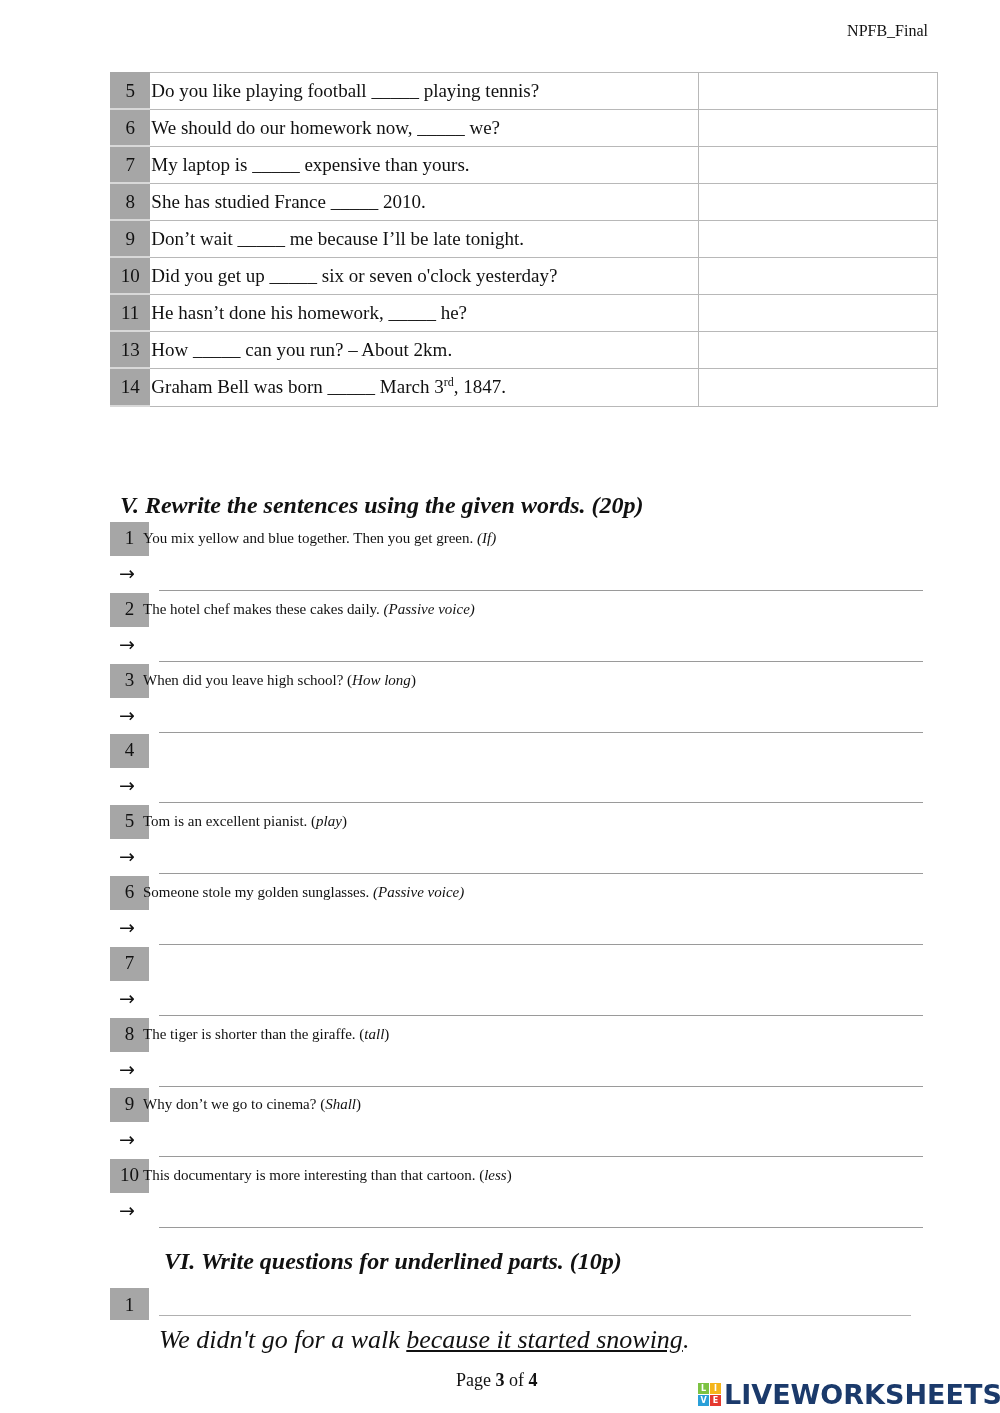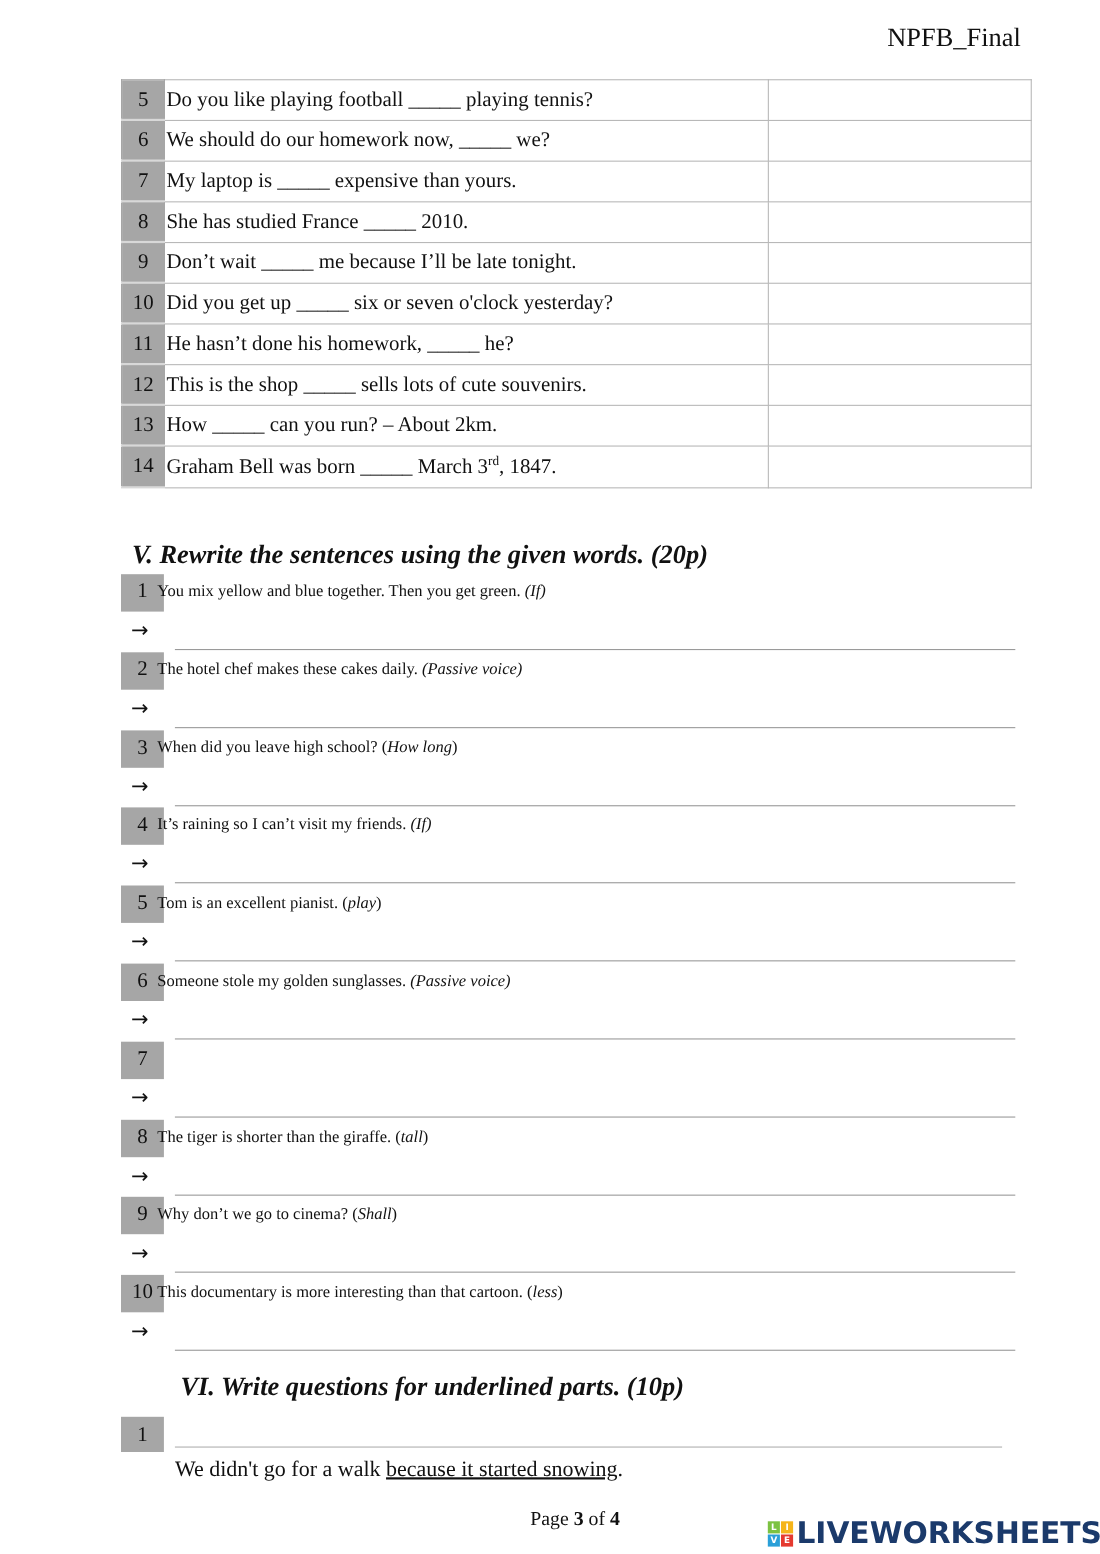--- a/index.html
+++ b/index.html
@@ -1,18 +1,18 @@
 <!DOCTYPE html>
 <html><head>
 <meta charset="utf-8">
 <style>
   html, body { margin: 0; padding: 0; background: #ffffff; }
   body { width: 1000px; height: 1413px; position: relative; overflow: hidden;
          font-family: "Liberation Serif", "DejaVu Serif", serif; color: #111; }
-  .header-code { position: absolute; top: 22px; right: 72px; font-size: 24px; }
+  .header-code { position: absolute; top: 22px; right: 72px; font-size: 16px; }
 
   
   .fill-table { position: absolute; left: 110px; top: 72px; width: 828px;
                 border-collapse: collapse; font-size: 19px; }
   .fill-table td { border: 1px solid #b8b8b8; padding: 0; height: 35px; }
   .fill-table td.num { width: 38px; background: #a6a6a6; text-align: center;
                        border-color: #a6a6a6; border-bottom: 2px solid #d8d8d8; }
   .fill-table td.q { padding-left: 1px; width: 542px; }
   .fill-table td.ans { width: 236px; }
   .fill-table tr.tall td { height: 36px; }
@@ -28,24 +28,24 @@
   .rw-text i { font-style: italic; }
   .rw-arrow { position: absolute; left: 9px; top: 40px; font-size: 19px;
               font-family: "DejaVu Sans", sans-serif; }
   .rw-line { position: absolute; left: 49px; top: 68px; width: 764px; height: 0;
              border-top: 1px solid #9a9a9a; }
 
   .q6-num { position: absolute; left: 110px; top: 1288px; width: 39px; height: 32px;
             background: #a6a6a6; text-align: center; font-size: 19px; line-height: 34px; }
   .q6-line { position: absolute; left: 159px; top: 1315px; width: 752px;
              border-top: 1px solid #b0b0b0; }
-  .q6-text { position: absolute; left: 159px; top: 1325px; font-size: 20px; white-space: nowrap; }
+  .q6-text { position: absolute; left: 159px; top: 1325px; font-size: 26px; white-space: nowrap; font-style: italic; }
   .q6-text u { text-decoration: underline; }
 
-  .footer { position: absolute; top: 1370px; left: 482px; font-size: 18px; }
+  .footer { position: absolute; top: 1370px; left: 456px; font-size: 18px; }
   .footer b { font-weight: bold; }
 
   .logo { position: absolute; left: 698px; top: 1380px; height: 28px; display: flex; align-items: center; }
   .logo-grid { display: grid; grid-template-columns: 11px 11px; grid-template-rows: 11px 11px;
                gap: 1px; margin-right: 3px; }
   .logo-grid span { font-family: "DejaVu Sans", sans-serif; font-size: 8px; font-weight: bold;
                     color: #fff; text-align: center; line-height: 11px; }
   .logo-text { font-family: "DejaVu Sans", sans-serif; font-weight: bold; font-size: 27px;
                color: #1b3a6b; letter-spacing: 0px; }
 </style>
@@ -85,25 +85,20 @@
         <td class="num">10</td>
         <td class="q">Did you get up _____ six or seven o'clock yesterday?</td>
         <td class="ans"></td>
       </tr>
       <tr>
         <td class="num">11</td>
         <td class="q">He hasn’t done his homework, _____ he?</td>
         <td class="ans"></td>
       </tr>
       <tr>
-        <td class="num">12</td>
-        <td class="q">This is the shop _____ sells lots of cute souvenirs.</td>
-        <td class="ans"></td>
-      </tr>
-      <tr>
         <td class="num">13</td>
         <td class="q">How _____ can you run? – About 2km.</td>
         <td class="ans"></td>
       </tr>
       <tr class="tall">
         <td class="num">14</td>
         <td class="q"><span>Graham Bell was born _____ March 3</span><sup>rd</sup><span>, 1847.</span></td>
         <td class="ans"></td>
       </tr>
     </tbody>
@@ -124,21 +119,20 @@
     <div class="rw-line"></div>
     </div>
     <div class="rw-item" style="top: 663.6px;">
     <div class="rw-num">3</div>
     <div class="rw-text"><span>When did you leave high school? (</span><i>How long</i><span>)</span></div>
     <div class="rw-arrow">→</div>
     <div class="rw-line"></div>
     </div>
     <div class="rw-item" style="top: 734.4px;">
     <div class="rw-num">4</div>
-    <div class="rw-text"><span>It’s raining so I can’t visit my friends. </span><i>(If)</i></div>
     <div class="rw-arrow">→</div>
     <div class="rw-line"></div>
     </div>
     <div class="rw-item" style="top: 805.2px;">
     <div class="rw-num">5</div>
     <div class="rw-text"><span>Tom is an excellent pianist. (</span><i>play</i><span>)</span></div>
     <div class="rw-arrow">→</div>
     <div class="rw-line"></div>
     </div>
     <div class="rw-item" style="top: 876px;">

